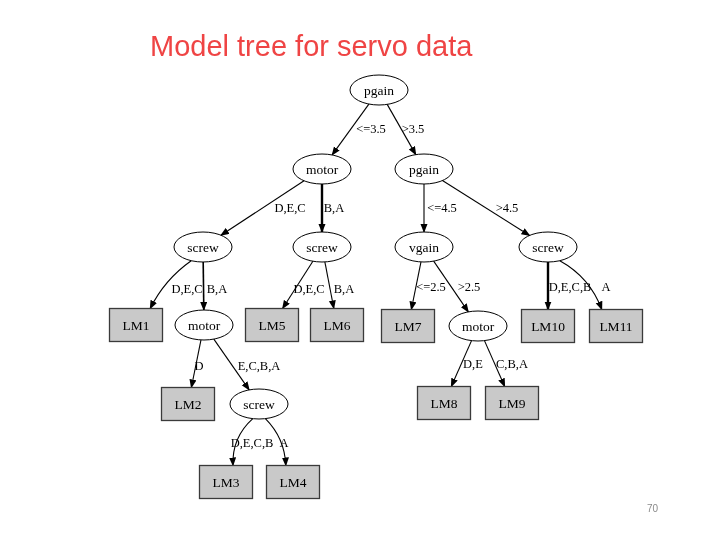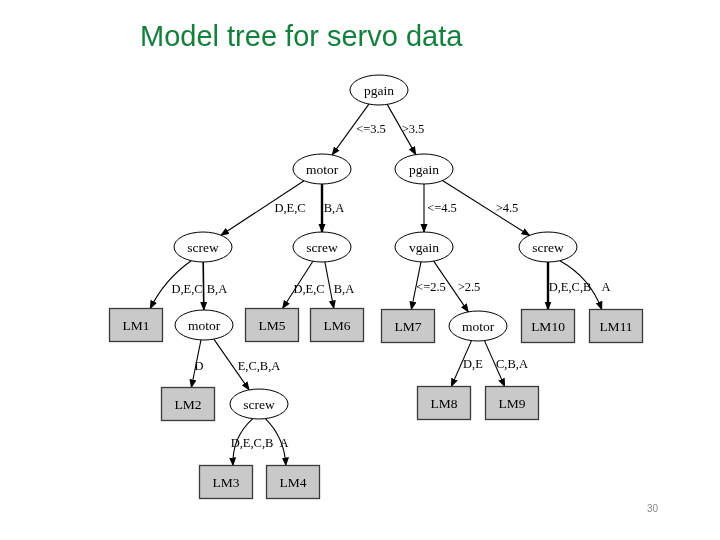--- a/index.html
+++ b/index.html
@@ -8,24 +8,24 @@
     width: 720px;
     height: 540px;
     background: #ffffff;
     overflow: hidden;
     font-family: "Liberation Sans", sans-serif;
   }
   .slide-title {
     position: absolute;
     left: 132px;
     top: 12px;
-    margin: 8px;
+    margin: 18px;
     font-size: 29px;
     font-weight: 400;
-    color: #15803d;
+    color: #ef4444;
     font-family: "Liberation Sans", sans-serif;
     white-space: nowrap;
   }
   #tree-svg {
     position: absolute;
     left: 0;
     top: 0;
   }
   .node-label {
     font-family: "Liberation Serif", serif;
@@ -183,14 +183,14 @@
         <text x="606" y="291" text-anchor="middle" class="edge-label">A</text>
         <text x="199" y="370" text-anchor="middle" class="edge-label">D</text>
         <text x="259" y="370" text-anchor="middle" class="edge-label">E,C,B,A</text>
         <text x="473" y="368" text-anchor="middle" class="edge-label">D,E</text>
         <text x="512" y="368" text-anchor="middle" class="edge-label">C,B,A</text>
         <text x="252" y="447" text-anchor="middle" class="edge-label">D,E,C,B</text>
         <text x="284" y="447" text-anchor="middle" class="edge-label">A</text>
       </g>
   </svg>
 
-  <div class="page-number">30</div>
+  <div class="page-number">70</div>
 </div>
 
 </body></html>

